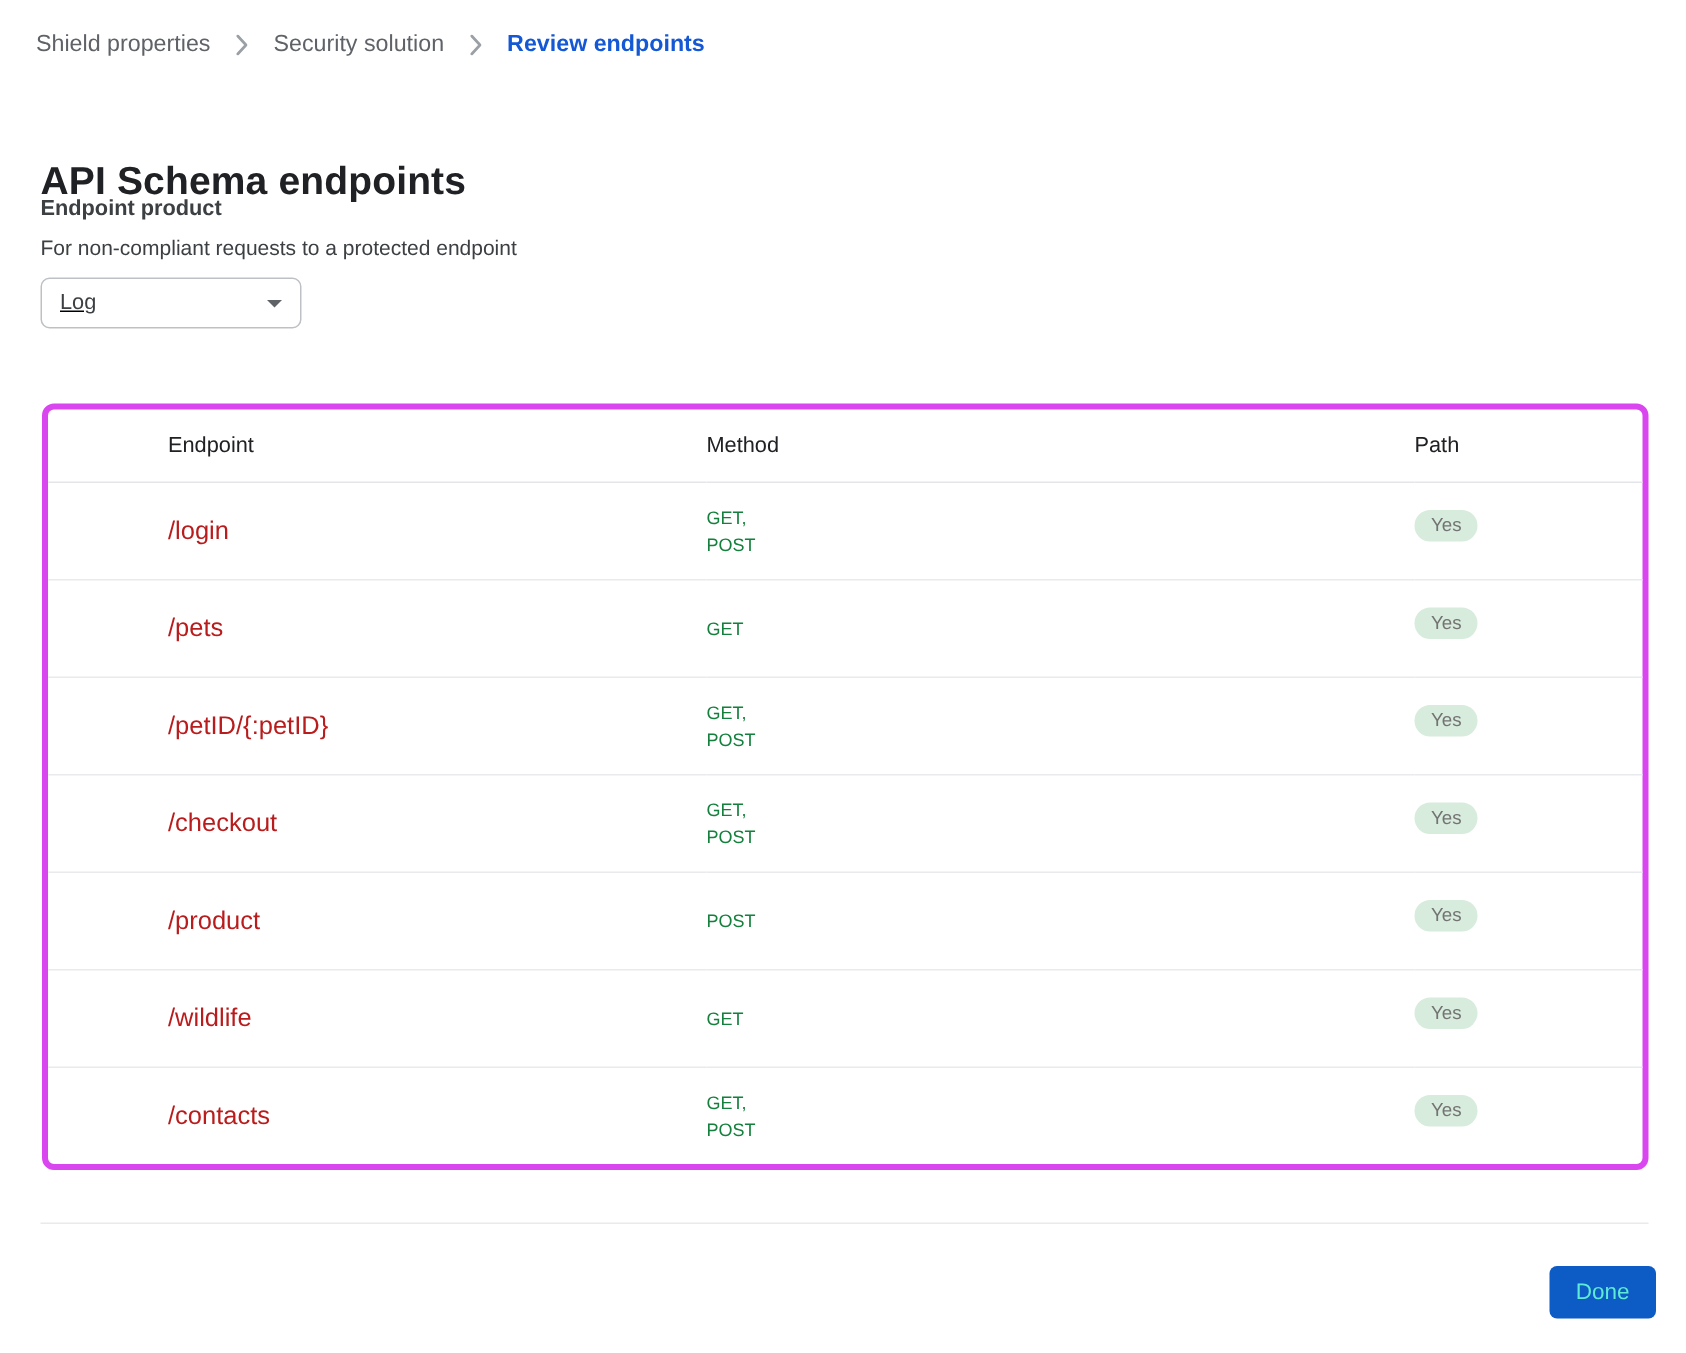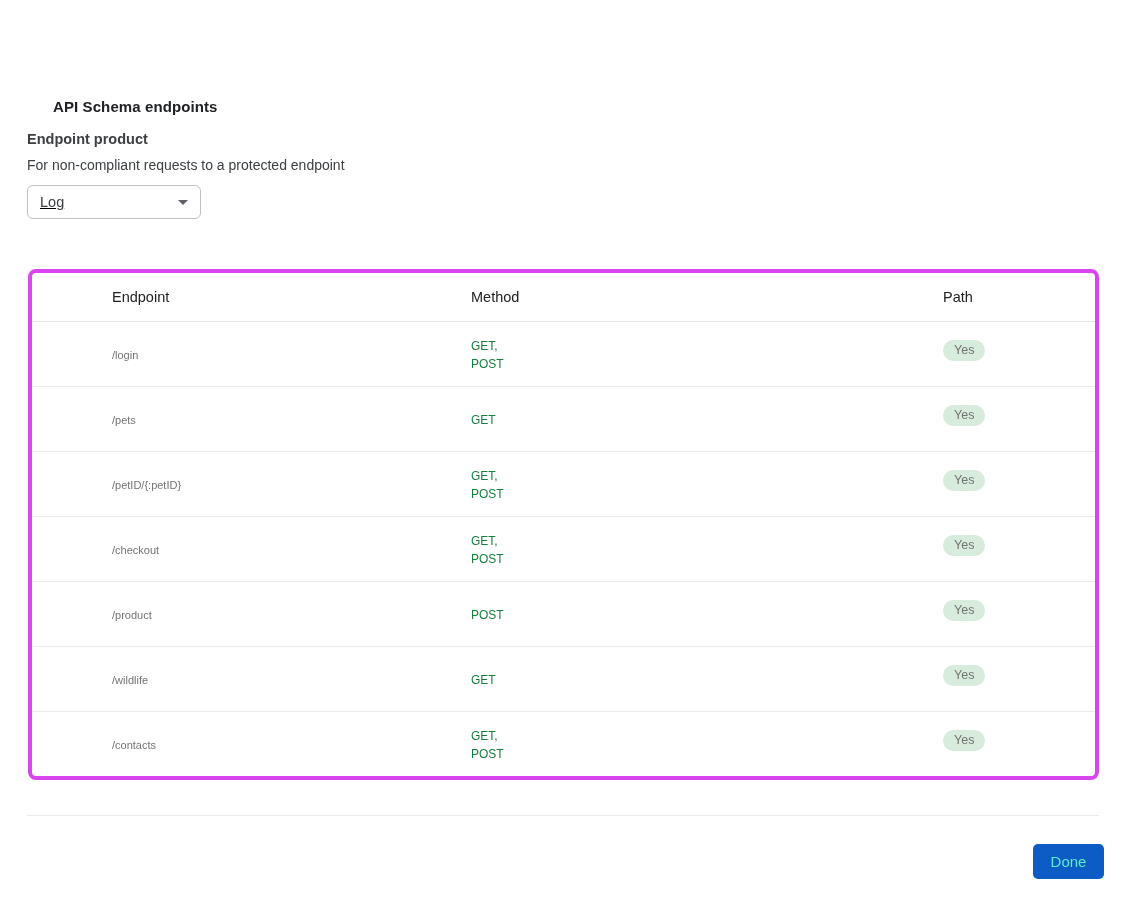--- a/index.html
+++ b/index.html
@@ -30,24 +30,23 @@
   .crumb-sep {
     width: 26px; height: 28px;
     display: flex; align-items: center; justify-content: center;
     color: #9aa0a6;
   }
   .crumb-sep svg { display: block; }
 
   
   .page-title {
     position: absolute; left: 27px; top: 88px;
-    font-size: 15px;
+    font-size: 26px;
     color: #202124;
     letter-spacing: .1px;
-    margin-left: 26px;
   }
 
   
   .field { position: absolute; }
   .field-endpoint { left: 27px; top: 131px; }
   .field-fallthrough { left: 486px; top: 131px; }
 
   .field-label {
     font-size: 14.5px;
     font-weight: bold;
@@ -121,21 +120,21 @@
   }
   table.endpoints tbody tr:last-child td { border-bottom: none; }
 
   
   .col-endpoint { width: 180px; padding-left: 80px !important; }
   .col-method   { width: 212px; padding-left: 259px !important; }
   .col-path     { width: 104px; padding-left: 472px !important; }
   .col-query    { width: 116px; padding-left: 575px !important; }
 
   
-  .cell-endpoint { font-size: 11px; color: #737373; }
+  .cell-endpoint { font-size: 17px; color: #b91c1c; }
   .cell-method   { font-size: 12px; color: #15803d; }
 
   .badge {
     display: inline-block;
     min-width: 39px;
     padding: 3px 11px 4px 11px;
     border-radius: 999px;
     font-size: 12.5px;
     line-height: 14px;
     text-align: center;
@@ -163,20 +162,35 @@
     font-size: 15px;
     cursor: pointer;
     display: flex; align-items: center; justify-content: center;
   }
 </style>
 </head>
 <body>
 
 <div class="page">
 
+  <nav class="breadcrumb">
+    <span class="crumb">Shield properties</span>
+    <span class="crumb-sep">
+      <svg width="9" height="14" viewBox="0 0 9 14" fill="none">
+          <path d="M1.5 1L7 7L1.5 13" stroke="#9aa0a6" stroke-width="1.8" stroke-linecap="round" stroke-linejoin="round"></path>
+        </svg>
+    </span>
+    <span class="crumb">Security solution</span>
+    <span class="crumb-sep">
+      <svg width="9" height="14" viewBox="0 0 9 14" fill="none">
+          <path d="M1.5 1L7 7L1.5 13" stroke="#9aa0a6" stroke-width="1.8" stroke-linecap="round" stroke-linejoin="round"></path>
+        </svg>
+    </span>
+    <span class="crumb active">Review endpoints</span>
+  </nav>
 
   <h1 class="page-title">API Schema endpoints</h1>
 
   <div class="field field-endpoint">
     <div class="field-label">Endpoint product</div>
     <div class="field-help">For non-compliant requests to a protected endpoint</div>
     <div class="select select-endpoint">
       <span class="select-value">Log</span>
       <span class="caret"></span>
     </div>

